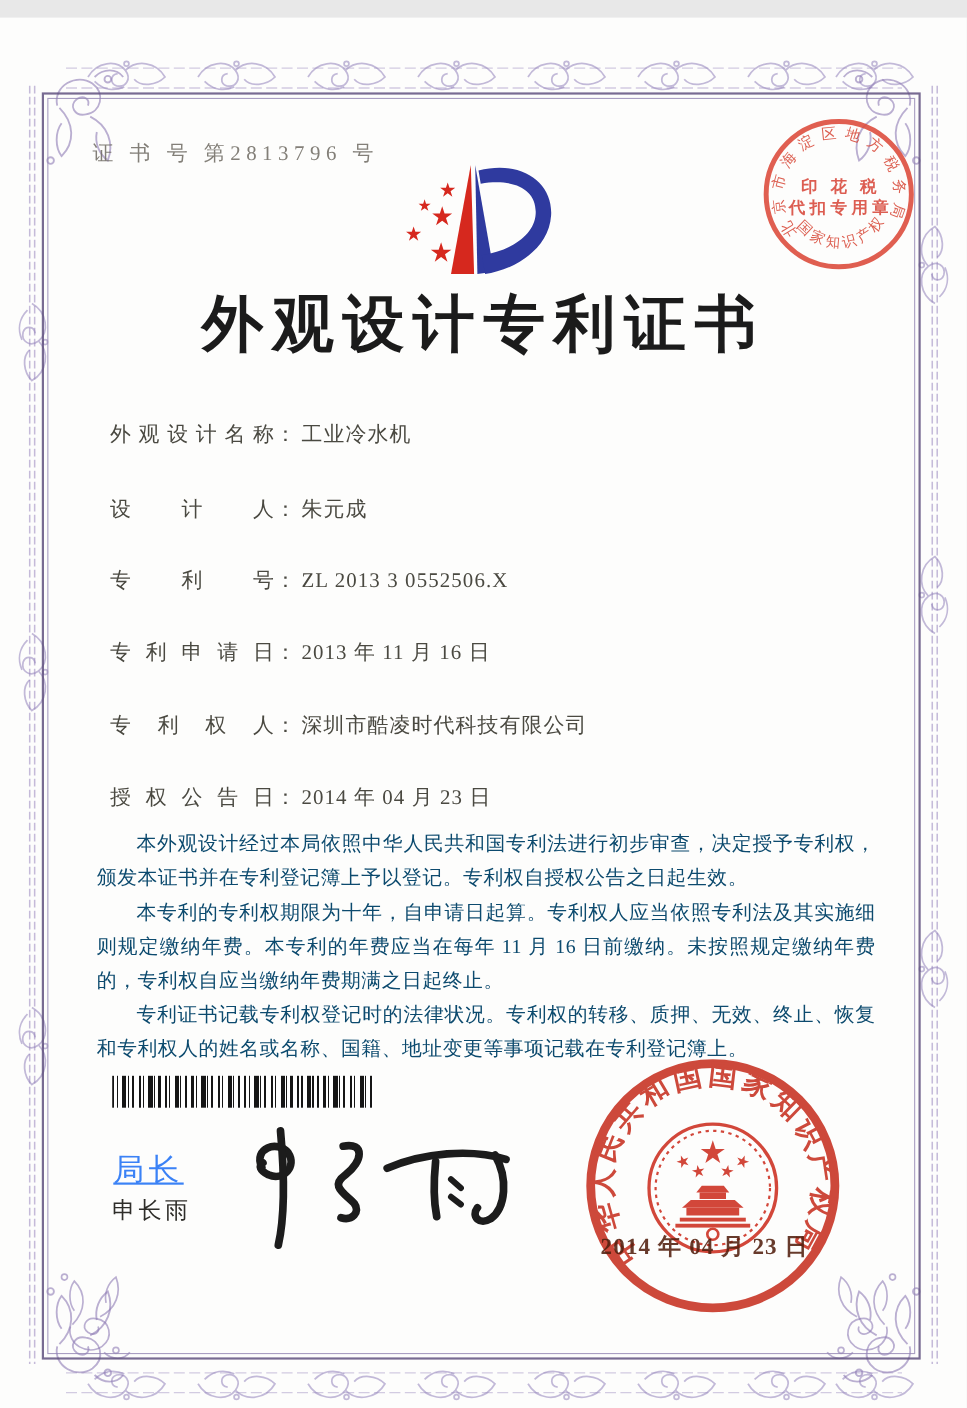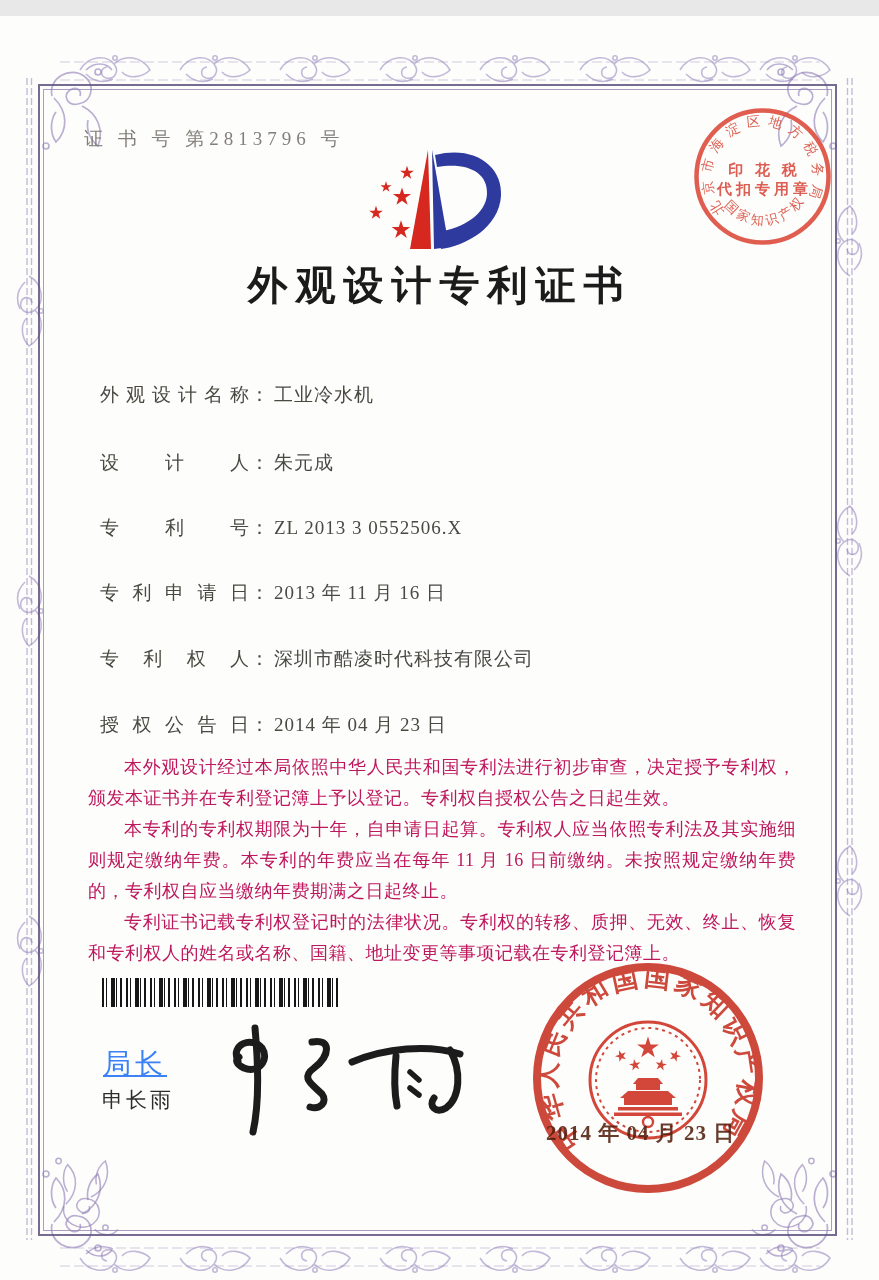--- a/index.html
+++ b/index.html
@@ -19,29 +19,29 @@
   .inner-border .thin{
     position:absolute;left:3px;top:3px;right:3px;bottom:3px;
     border:1px solid rgba(148,134,179,.8);
   }
   .cert-no{
     left:84px;top:110px;font-size:19px;letter-spacing:5px;
     color:#6e6a62;opacity:.85;
   }
   .title{
     left:0;right:0;top:242px;text-align:center;
-    font-size:40px;letter-spacing:8px;color:#1b1b1b;font-weight:600;
+    font-size:56px;letter-spacing:8px;color:#1b1b1b;font-weight:600;
   }
   .field-row{left:100px;font-size:19px;color:#4a4941;letter-spacing:1px;white-space:nowrap;}
   .field-label{display:inline-block;width:150px;text-align:justify;text-align-last:justify;vertical-align:top;}
   .field-colon{display:inline-block;}
   .field-value{display:inline-block;margin-left:4px;}
   .paras{
     left:88px;top:736px;width:708px;font-size:18px;line-height:31px;
-    color:#be185d;text-align:justify;letter-spacing:.5px;
+    color:#0c4a6e;text-align:justify;letter-spacing:.5px;
   }
   .paras p{margin:0;text-indent:2em;}
   .barcode{
     left:102px;top:962px;width:238px;height:29px;
     background:repeating-linear-gradient(90deg,
       #161616 0 2px,#fff 2px 4px,#161616 4px 5px,#fff 5px 9px,
       #161616 9px 13px,#fff 13px 14px,#161616 14px 15px,#fff 15px 18px,
       #161616 18px 20px,#fff 20px 24px);
   }
   .chief-title{left:103px;top:1029px;font-size:28px;letter-spacing:4px;color:#3b82f6;text-decoration:underline;}

